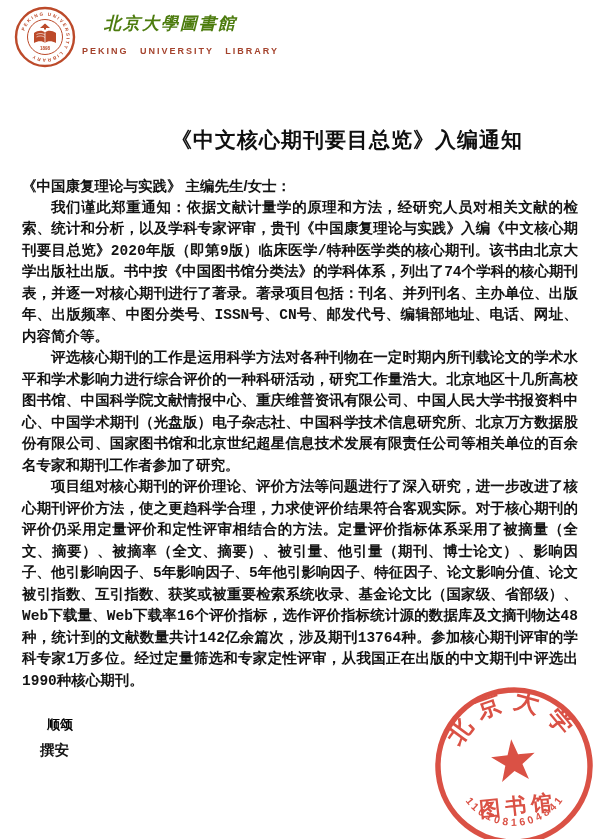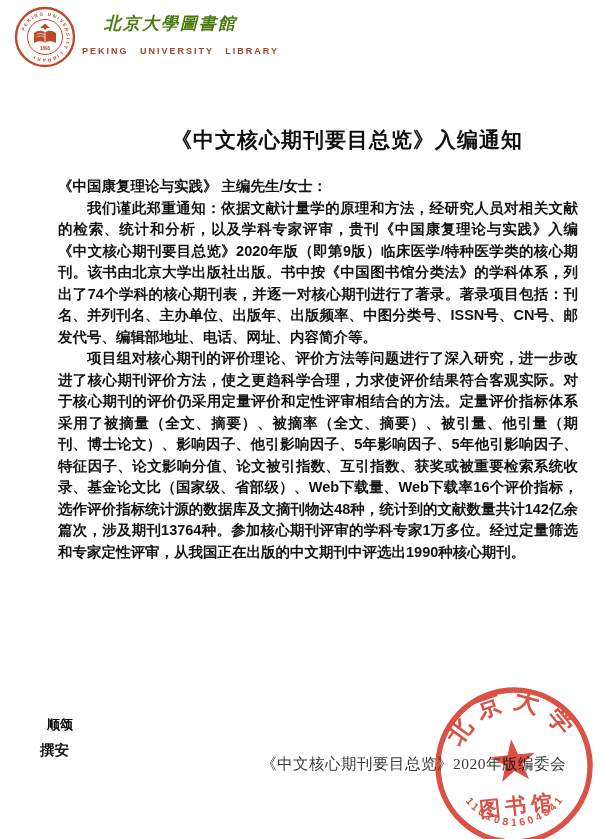--- a/index.html
+++ b/index.html
@@ -33,24 +33,23 @@
     font-size: 21px; font-weight: 800; color: #101010;
     letter-spacing: 1px;
     margin-left: 47px;
   }
   
   .content {
     position: absolute; left: 22px; right: 22px; top: 176px;
     font-size: 14.5px; line-height: 21.5px;
     color: #131313; font-weight: 600;
     text-align: justify;
-    margin-left: 36px;
   }
   .salutation { text-indent: 0; }
-  .para { text-indent: 2em; }
+  .para { text-indent: 2em; font-family: Liberation Mono, monospace; }
   .content .bold { font-weight: 800; }
   
   .closing-1 { position: absolute; left: 47px; top: 716px; font-size: 13px; font-weight: 600; color: #000000; }
   .closing-2 { position: absolute; left: 24px; top: 741px; font-size: 14.5px; font-weight: 700; color: #131313; margin-left: 16px; }
   .sig-block {
     position: absolute; right: 34px; top: 752px;
     text-align: right;
     font-family: "Liberation Serif", serif;
     font-size: 15.5px; color: #3a3a3a; line-height: 23px;
     letter-spacing: 0.5px;
@@ -96,29 +95,29 @@
     <div class="lib-name-zh">北京大學圖書館</div>
     <div class="lib-name-en">PEKING UNIVERSITY LIBRARY</div>
   </div>
 
   <div class="doc-title">《中文核心期刊要目总览》入编通知</div>
 
   <div class="content">
     <div class="salutation"><span class="bold">《中国康复理论与实践》</span><span> 主编先生/女士：</span></div>
     <div>
         <p class="para"><span>我们谨此郑重通知：依据文献计量学的原理和方法，经研究人员对相关文献的检索、统计和分析，以及学科专家评审，贵刊</span><span class="bold">《中国康复理论与实践》</span><span>入编《中文核心期刊要目总览》2020年版（即第9版）</span><span class="bold">临床医学/特种医学</span><span>类的核心期刊。该书由北京大学出版社出版。书中按《中国图书馆分类法》的学科体系，列出了74个学科的核心期刊表，并逐一对核心期刊进行了著录。著录项目包括：刊名、并列刊名、主办单位、出版年、出版频率、中图分类号、ISSN号、CN号、邮发代号、编辑部地址、电话、网址、内容简介等。</span></p>
+        <p class="para"><span>评选核心期刊的工作是运用科学方法对各种刊物在一定时期内所刊载论文的学术水平和学术影响力进行综合评价的一种科研活动，研究工作量浩大。北京地区十几所高校图书馆、中国科学院文献情报中心、重庆维普资讯有限公司、中国人民大学书报资料中心、中国学术期刊（光盘版）电子杂志社、中国科学技术信息研究所、北京万方数据股份有限公司、国家图书馆和北京世纪超星信息技术发展有限责任公司等相关单位的百余名专家和期刊工作者参加了研究。</span></p>
         <p class="para"><span>项目组对核心期刊的评价理论、评价方法等问题进行了深入研究，进一步改进了核心期刊评价方法，使之更趋科学合理，力求使评价结果符合客观实际。对于核心期刊的评价仍采用定量评价和定性评审相结合的方法。定量评价指标体系采用了被摘量（全文、摘要）、被摘率（全文、摘要）、被引量、他引量（期刊、博士论文）、影响因子、他引影响因子、5年影响因子、5年他引影响因子、特征因子、论文影响分值、论文被引指数、互引指数、获奖或被重要检索系统收录、基金论文比（国家级、省部级）、Web下载量、Web下载率16个评价指标，选作评价指标统计源的数据库及文摘刊物达48种，统计到的文献数量共计142亿余篇次，涉及期刊13764种。参加核心期刊评审的学科专家1万多位。经过定量筛选和专家定性评审，从我国正在出版的中文期刊中评选出1990种核心期刊。</span></p>
       </div>
   </div>
 
   <div class="closing-1">顺颂</div>
   <div class="closing-2">撰安</div>
 
   <div class="sig-block">
-    <div>《中文核心期刊要目总览》2020年版编委会</div>
   </div>
 
   <svg class="stamp" viewBox="-90 -90 180 180">
     <circle cx="0" cy="0" r="76" fill="none" stroke="#d5392b" stroke-width="5.5"></circle>
     <defs>
       <path id="stampTop" d="M -52 -22 A 56.5 56.5 0 0 1 52 -22"></path>
       <path id="stampBottom" d="M -54 26 A 60 60 0 0 0 54 26"></path>
     </defs>
     <text font-size="25" font-weight="bold" fill="#d5392b" letter-spacing="9" font-family="DejaVu Serif, serif">
       <textPath href="#stampTop" startOffset="2">北京大学</textPath>

